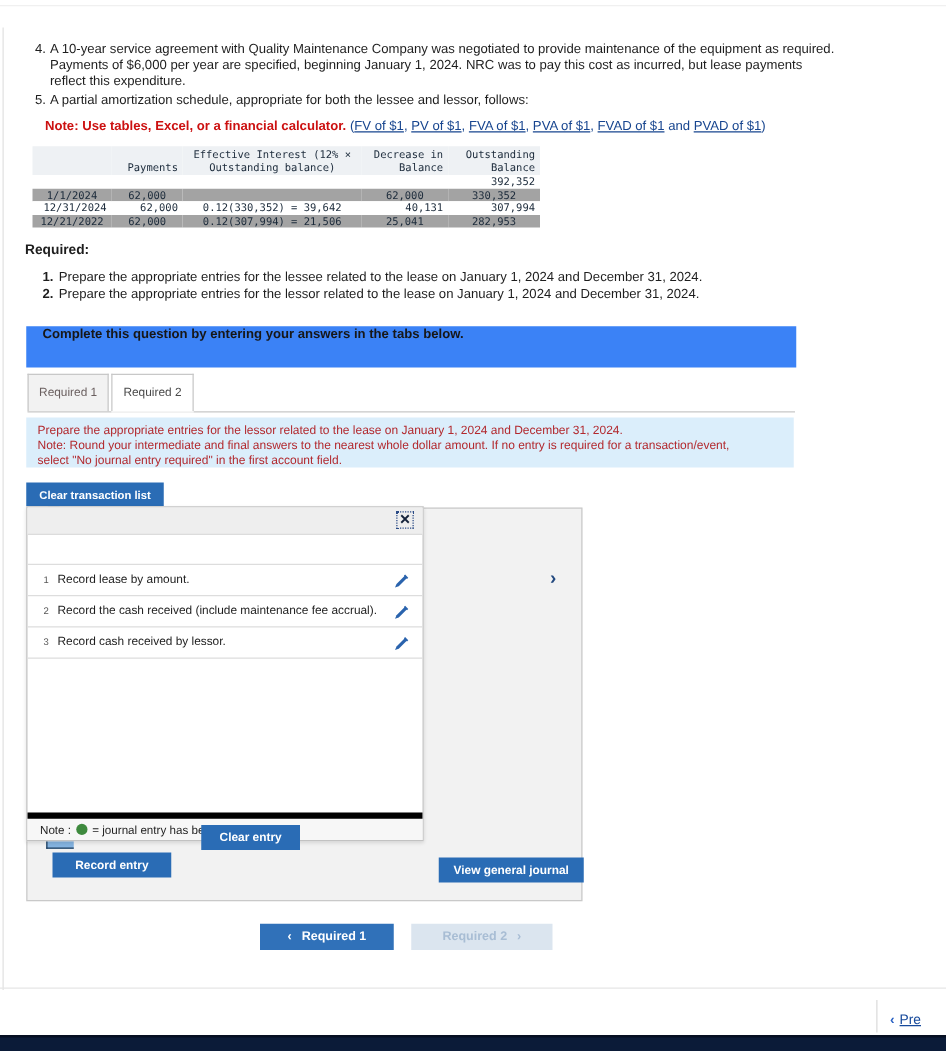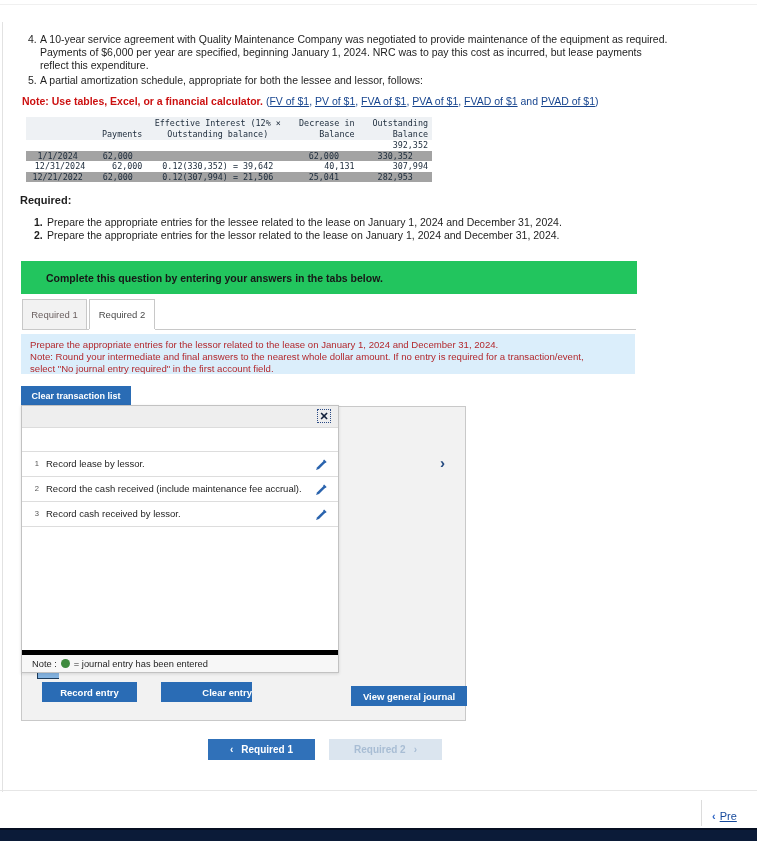--- a/index.html
+++ b/index.html
@@ -40,21 +40,21 @@
 
   .numbered-list {
     position: absolute; left: 28px; top: 33px; width: 640px;
     font-size: 10.5px; line-height: 13.2px; color: #1e1e1e;
   }
   .nl-item { display: flex; margin-bottom: 1px; }
   .nl-num { width: 12px; flex: none; text-align: left; }
   .nl-text { flex: 1; }
 
   .note-line {
-    position: absolute; left: 22px; top: 95px;
+    position: absolute; left: 36px; top: 95px;
     font-size: 10.5px; font-weight: bold; color: #cc1111;
     white-space: nowrap;
   }
   .note-line .links { color: #17458f; font-weight: normal; }
   .note-line a {
     color: #17458f; text-decoration: underline; cursor: pointer;
   }
   .note-line .paren { color:#17458f; }
 
   
@@ -86,22 +86,22 @@
   }
   .required-list {
     position: absolute; left: 34px; top: 216px; width: 620px;
     font-size: 10.5px; line-height: 13px; color:#1e1e1e;
   }
   .required-list .ri { display:flex; }
   .required-list .ri b { width: 13px; flex:none; }
 
   .complete-bar {
     position: absolute; left: 21px; top: 261px; width: 616px; height: 33px;
-    background: #22c55e;
-    display: flex; align-items: center; padding-left: 12px;
+    background: #3b82f6;
+    display: flex; 
   }
   .complete-bar span {
     margin-left: 13px; font-size: 10.5px; font-weight: bold; color:#171717;
   }
 
   
   .tabs {
     position: absolute; left: 22px; top: 299px; width: 614px; height: 31px;
   }
   .tab {
@@ -232,21 +232,21 @@
     display:flex; align-items:center;
     font-size:9.3px; color:#1f1f1f;
   }
   .popup-note .lbl { margin-left:10px; }
   .green-dot {
     display:inline-block; width:9px; height:9px; border-radius:50%;
     background:#3e8a3e; margin:0 4px; vertical-align:-1px;
   }
 
   #record-entry { position:absolute; left:42px; top:682px; width:95px; }
-  #clear-entry  { position:absolute; left:161px; top:682px; width:91px;justify-content:flex-end; }
+  #clear-entry  { position:absolute; left:161px; top:660px; width:79px; }
 
   
   .navbtn {
     position:absolute; height:21px; font-size:10px; font-weight:bold;
     display:flex; align-items:center; justify-content:center; gap:8px;
     cursor:pointer;
   }
   #nav-req1 { left:208px; top:739px; width:107px; background:#3071b9; color:#ffffff; }
   #nav-req2 { left:329px; top:739px; width:113px; background:#dbe5ef; color:#a8bdd4; }
 
@@ -431,21 +431,21 @@
   </div>
   <div class="vtl-tab-notch"></div>
 
   <div class="popup">
     <div class="popup-head"></div>
     <div class="popup-close">✕</div>
 
     <div class="popup-list">
       <div class="trow r1">
         <span class="tnum">1</span>
-        <span class="ttext">Record lease by lessor.</span>
+        <span class="ttext">Record lease by amount.</span>
         <span class="pencil">
           <svg width="14" height="14" viewBox="0 0 14 14">
               <path d="M2 12 L3.2 9.2 L10 2.4 L11.8 4.2 L5 11 Z" fill="#2a63ad"></path>
               <path d="M10.1 1.6 L12.6 4.1 L11.6 5.1 L9.1 2.6 Z" fill="#2a63ad"></path>
             </svg>
         </span>
       </div>
       <div class="trow">
         <span class="tnum">2</span>
         <span class="ttext">Record the cash received (include maintenance fee accrual).</span>

